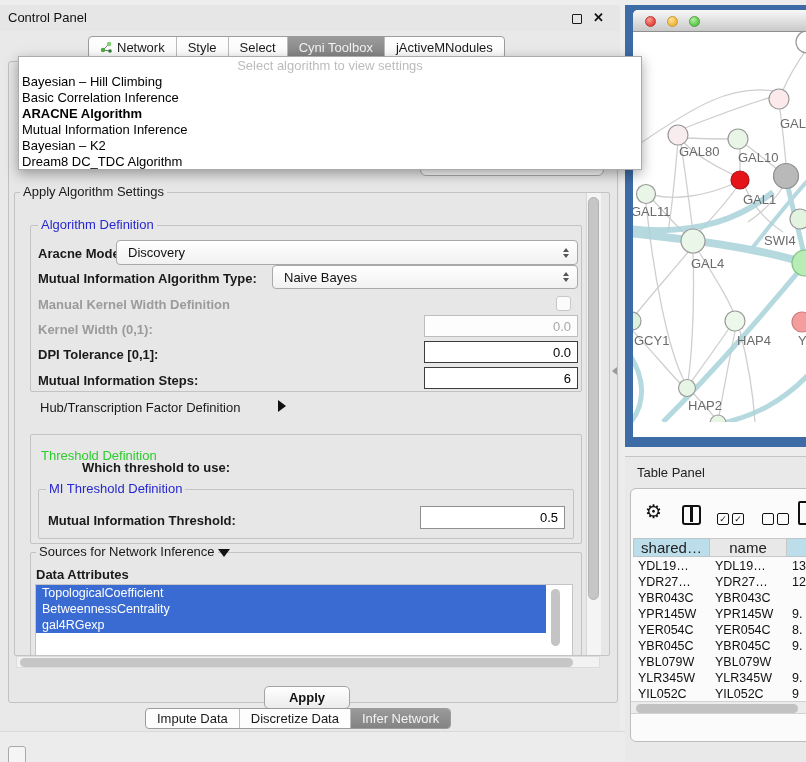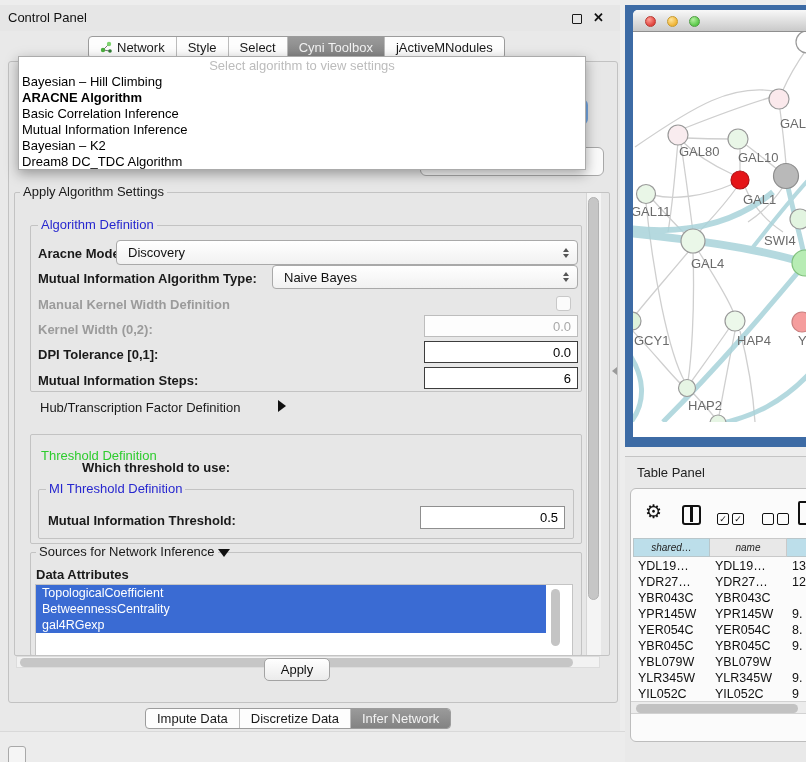--- a/index.html
+++ b/index.html
@@ -55,21 +55,21 @@
   .list-scroll { position:absolute; left:515px; top:4px; width:9px; height:57px; background:#c4c4c4; border-radius:5px; }
 
   .vscroll-track { left:586px; top:193px; width:15px; height:462px; background:#f4f4f4; border-left:1px solid #d6d6d6; }
   .vscroll-thumb { left:588px; top:197px; width:11px; height:403px; background:#c6c6c6; border:1px solid #b2b2b2; border-radius:6px; }
   .hscroll-track { left:16px; top:656px; width:584px; height:12px; background:#f2f2f2; border:1px solid #dcdcdc; }
   .hscroll-thumb { left:20px; top:658px; width:553px; height:9px; background:#c6c6c6; border-radius:5px; }
 
   .btn { position:absolute; border:1px solid #a3a3a3; border-radius:5px; background:linear-gradient(#ffffff,#ebebeb); font-size:13px; color:#111; display:flex; align-items:center; justify-content:center; }
 
   
-  .popup { left:18px; top:56px; width:568px; height:114px; background:#fff; border:1px solid #ababab; box-shadow:0 4px 12px rgba(0,0,0,.35); z-index:60; }
+  .popup { left:18px; top:56px; width:624px; height:114px; background:#fff; border:1px solid #ababab; box-shadow:0 4px 12px rgba(0,0,0,.35); z-index:60; }
   .popup .ph { height:17px; line-height:17px; text-align:center; color:#bcbcbc; font-size:13px; }
   .popup .it { height:16px; line-height:16px; font-size:13px; color:#000; padding-left:3px; white-space:nowrap; }
   .popup .it.bold { font-weight:bold; }
   .frag { z-index:10; }
 
   
   .strip { left:0; top:731px; width:806px; height:31px; background:#ececec; border-top:1px solid #d9d9d9; }
   .mini-icon { left:8px; top:746px; width:18px; height:20px; background:#f5f5f5; border:1px solid #a9a9a9; border-radius:3px; }
 
   
@@ -87,21 +87,21 @@
   
   .tablepanel { left:625px; top:456px; width:181px; height:306px; background:#e9e9e9; border-top:1px solid #c4c4c4; }
   .tp-title { position:absolute; left:12px; top:8px; font-size:13px; color:#222; }
   .tp-box { left:630px; top:488px; width:200px; height:254px; background:#fbfbfb; border:1px solid #bdbdbd; border-radius:6px; }
   .tb-gear { position:absolute; left:14px; top:13px; font-size:19px; line-height:19px; color:#111; }
   .tb-cols { position:absolute; left:51px; top:16px; width:19px; height:20px; border:2.5px solid #111; border-radius:3px; }
   .tb-cols::after { content:""; position:absolute; left:6px; top:0; width:2.5px; height:15px; background:#111; }
   .cb { position:absolute; top:24px; width:12px; height:12px; border:1.5px solid #111; border-radius:2px; font-size:9px; line-height:10px; text-align:center; color:#111; }
   .tb-doc { position:absolute; left:167px; top:12px; width:16px; height:24px; border:2.5px solid #111; border-radius:2px; background:#fbfbfb; }
   .thead { position:absolute; left:2px; top:49px; display:flex; height:19px; }
-  .th { font-size:10px; color:#222; text-align:center; line-height:18px; border:1px solid #b9c6ca; border-left:none; overflow:hidden; white-space:nowrap;font-style:italic; }
+  .th { font-size:15px; color:#222; text-align:center; line-height:18px; border:1px solid #b9c6ca; border-left:none; overflow:hidden; white-space:nowrap; }
   .th.c1 { width:77px; background:#bcdeea; border-left:1px solid #b9c6ca; }
   .th.c2 { width:77px; background:#e8e8e8; border-color:#c9c9c9; }
   .th.c3 { width:60px; background:#bcdeea; }
   .trow { position:absolute; left:2px; display:flex; height:16px; font-size:12.5px; color:#111; }
   .td { white-space:nowrap; overflow:hidden; line-height:16px; padding-left:5px; }
   .td.c1 { width:77px; } .td.c2 { width:77px; } .td.c3 { width:60px; }
   .tp-hscroll-track { position:absolute; left:0px; top:212px; width:198px; height:13px; background:#ececec; border-top:1px solid #d2d2d2; border-bottom:1px solid #d2d2d2; }
   .tp-hscroll-thumb { position:absolute; left:5px; top:2px; width:162px; height:9px; background:#c2c2c2; border-radius:5px; }
 
   svg text { font-family:"Liberation Sans", sans-serif; }
@@ -169,21 +169,21 @@
     <span>Naive Bayes</span>
     <span class="spin">
         <i class="tri-up"></i>
         <i class="tri-dn"></i>
       </span>
   </div>
 
   <div class="abs lbl dis" style="left:38px; top:297px;">Manual Kernel Width Definition</div>
   <div class="abs chk" style="left:556px; top:296px;"></div>
 
-  <div class="abs lbl dis" style="left:38px; top:322px;">Kernel Width (0,2):</div>
+  <div class="abs lbl dis" style="left:38px; top:322px;">Kernel Width (0,1):</div>
   <div class="abs tin lite" style="left:424px; top:315px; width:154px; height:22px;">0.0</div>
 
   <div class="abs lbl b" style="left:38px; top:347px;">DPI Tolerance [0,1]:</div>
   <div class="abs tin dark" style="left:424px; top:341px; width:154px; height:22px;">0.0</div>
 
   <div class="abs lbl b" style="left:38px; top:373px;">Mutual Information Steps:</div>
   <div class="abs tin dark" style="left:424px; top:367px; width:154px; height:22px;">6</div>
 
   <div class="abs lbl" style="left:40px; top:400px;">Hub/Transcription Factor Definition</div>
   <span class="abs arrow-right" style="left:278px; top:400px;"></span>
@@ -208,42 +208,42 @@
     <div class="li">BetweennessCentrality</div>
     <div class="li">gal4RGexp</div>
     <div class="list-scroll"></div>
   </div>
 
   <div class="abs vscroll-track"></div>
   <div class="abs vscroll-thumb"></div>
   <div class="abs hscroll-track"></div>
   <div class="abs hscroll-thumb"></div>
 
-  <div class="abs btn" style="left:264px; top:658px; width:66px; height:23px;">Apply</div>
+  <div class="abs btn" style="left:264px; top:686px; width:86px; height:23px;font-weight:bold;">Apply</div>
 
   <div class="abs seg botseg">
     <div class="s">
         <span>Impute Data</span>
       </div>
     <div class="s">
         <span>Discretize Data</span>
       </div>
     <div class="s sel">
         <span>Infer Network</span>
       </div>
   </div>
 
   <div class="abs strip"></div>
   <div class="abs mini-icon"></div>
 
   <div class="abs popup">
     <div class="ph">Select algorithm to view settings</div>
     <div class="it">Bayesian – Hill Climbing</div>
+    <div class="it">Basic Correlation Inference</div>
     <div class="it bold">ARACNE Algorithm</div>
-    <div class="it">Basic Correlation Inference</div>
     <div class="it">Mutual Information Inference</div>
     <div class="it">Bayesian – K2</div>
     <div class="it">Dream8 DC_TDC Algorithm</div>
   </div>
 
   <div class="abs resize-handle"></div>
 
   <div class="abs netframe"></div>
   <div class="abs netwin">
     <div class="nettitle">

